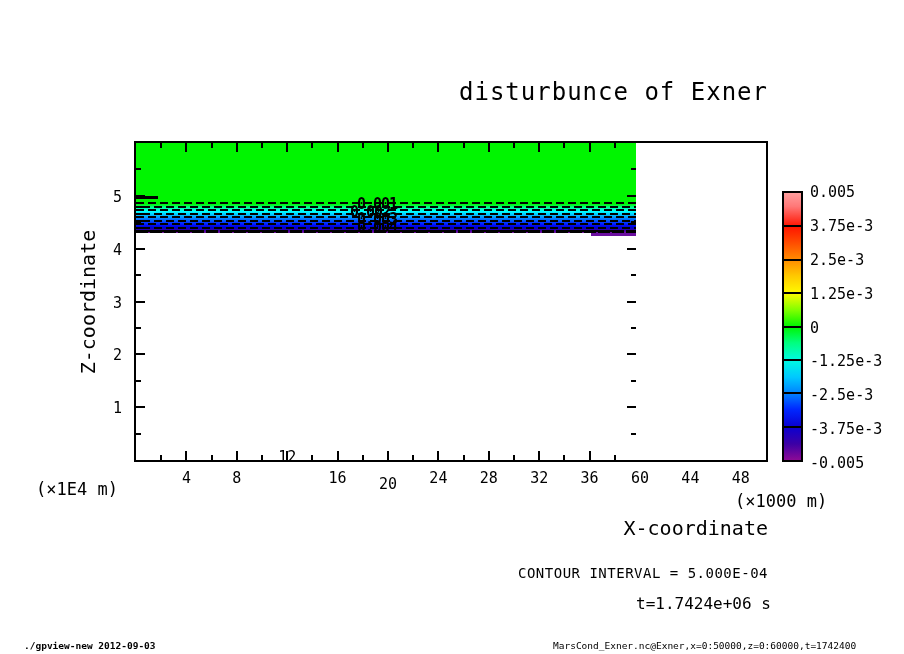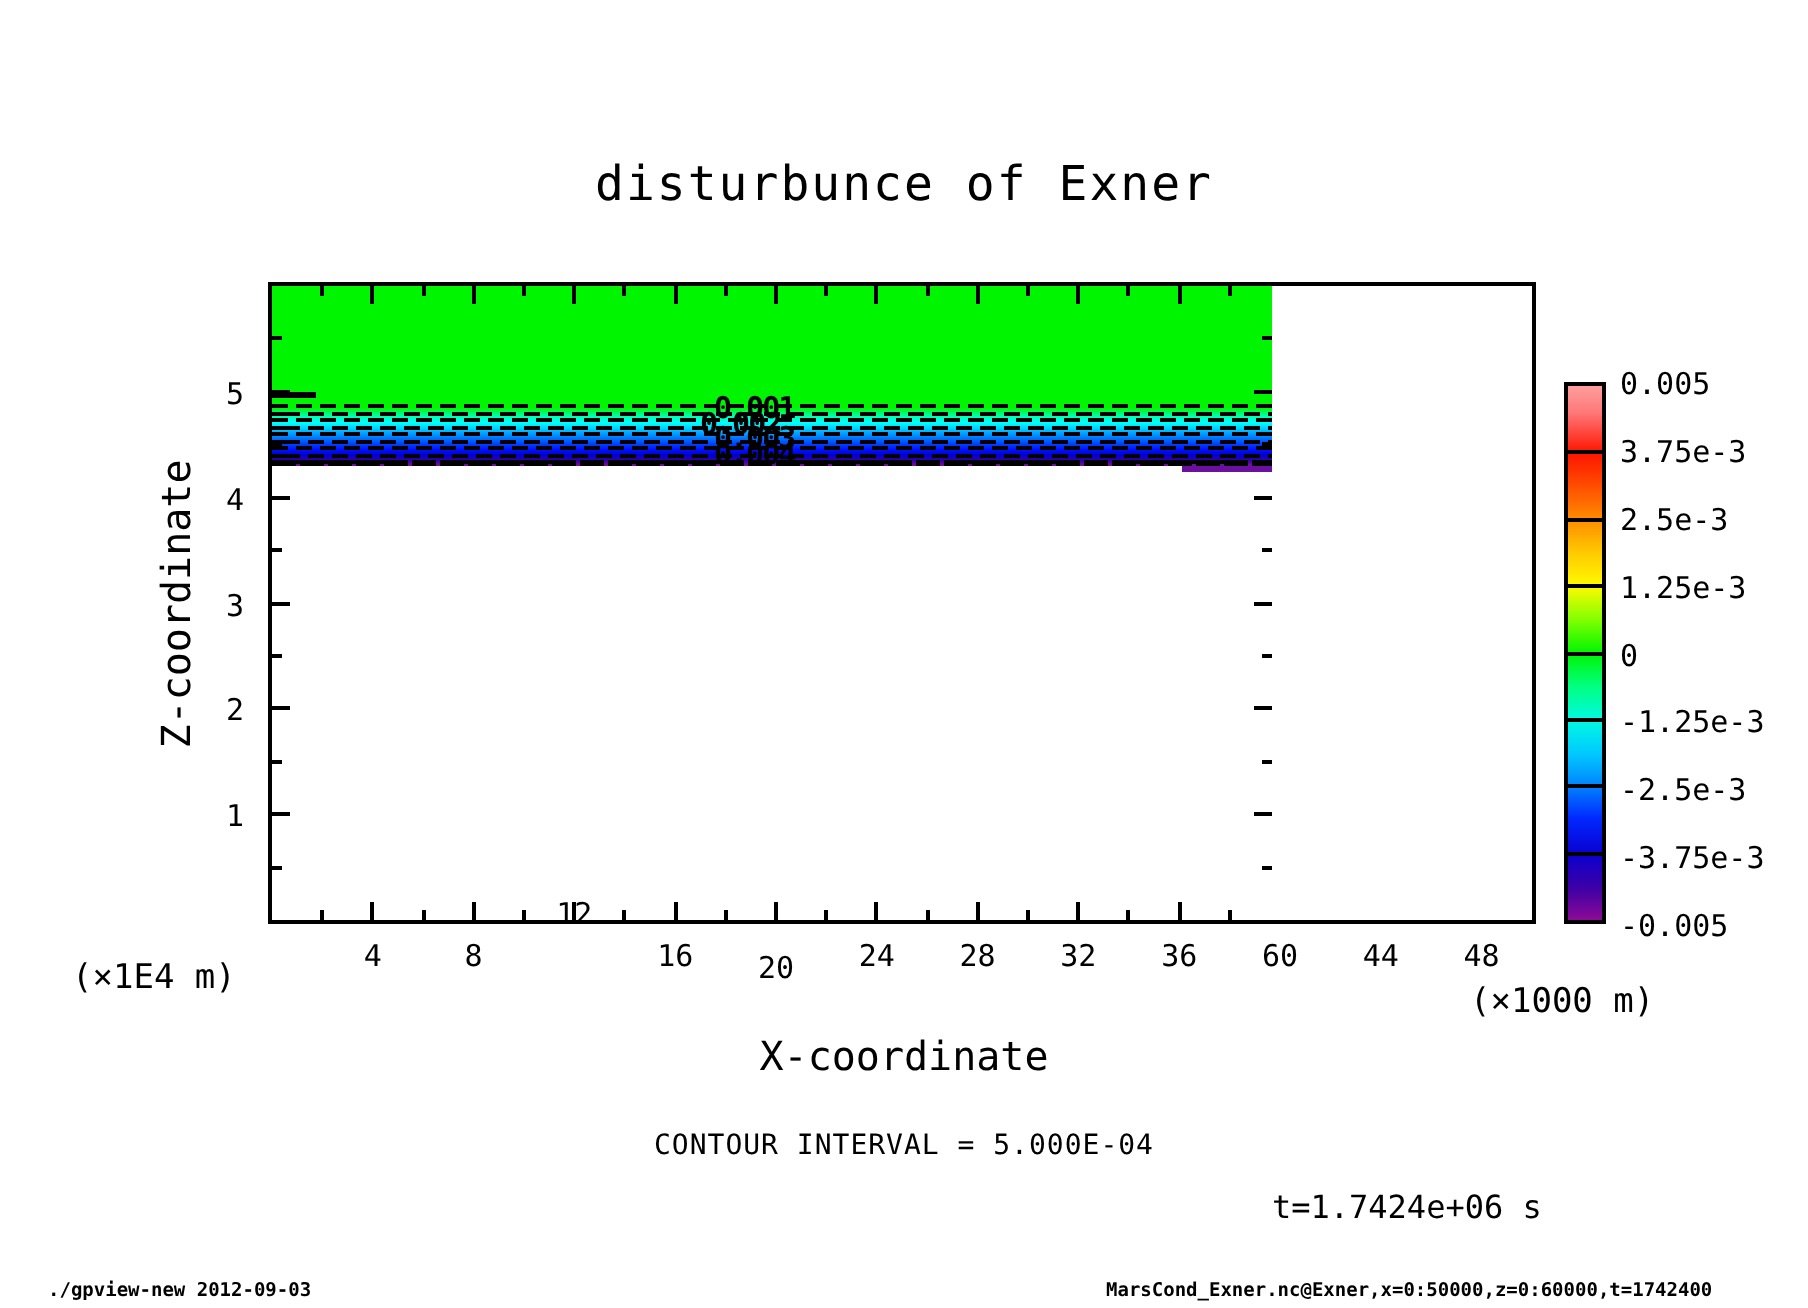--- a/index.html
+++ b/index.html
@@ -1,30 +1,30 @@
 <!DOCTYPE html>
 <html><head>
 <meta charset="utf-8">
 <style>
   html,body{margin:0;padding:0;background:#fff;}
   #canvas{
     position:relative;width:904px;height:654px;background:#ffffff;overflow:hidden;
     font-family:"DejaVu Sans Mono",monospace;color:#000;
   }
   .abs{position:absolute;}
-  .ctr{text-align:center;}
+  .ctr{text-align:right;}
   #title{left:136px;top:78px;width:632px;font-size:24px;letter-spacing:1px;white-space:nowrap;}
   #yaxis-label{left:88px;top:302px;transform:translate(-50%,-50%) rotate(-90deg);font-size:20px;white-space:nowrap;}
   #yaxis-unit{left:36px;top:479px;font-size:17px;white-space:nowrap;}
   #xaxis-unit{left:694px;top:491px;font-size:17px;white-space:nowrap;margin-left:41px;}
   #xaxis-label{left:136px;top:516px;width:632px;font-size:20px;}
   #contour-interval{left:136px;top:565px;width:632px;font-size:14px;letter-spacing:0.5px;}
   #time-note{left:636px;top:594px;font-size:16px;white-space:nowrap;}
   #footer-left{left:24px;top:640px;font-size:9.5px;font-weight:bold;white-space:nowrap;}
-  #footer-right{left:553px;top:640px;font-size:9.5px;font-weight:bold;white-space:nowrap;}
+  #footer-right{left:553px;top:640px;font-size:9.5px;font-weight:normal;white-space:nowrap;}
   #plot-frame{left:134px;top:141px;width:634px;height:321px;border:2px solid #000;box-sizing:border-box;}
   #plot-inner{position:absolute;left:0;top:0;width:500px;height:317px;overflow:hidden;}
   #zero-region{position:absolute;left:0;top:0;width:630px;height:63px;}
   #grad-band{position:absolute;left:0;top:61px;width:630px;height:29px;}
   #purple-bump{position:absolute;left:455px;top:89px;width:88px;height:4px;background:#6a0f9e;}
   .dashrow{position:absolute;left:0;width:630px;height:2px;
     background:repeating-linear-gradient(90deg,#000 0 8px,transparent 8px 12px);}
   .solidseg{position:absolute;height:3px;background:#000;}
   #band-bottom{position:absolute;left:0;top:87px;width:630px;height:2.5px;
     background:repeating-linear-gradient(90deg,#000 0 12px,transparent 12px 14px);}

